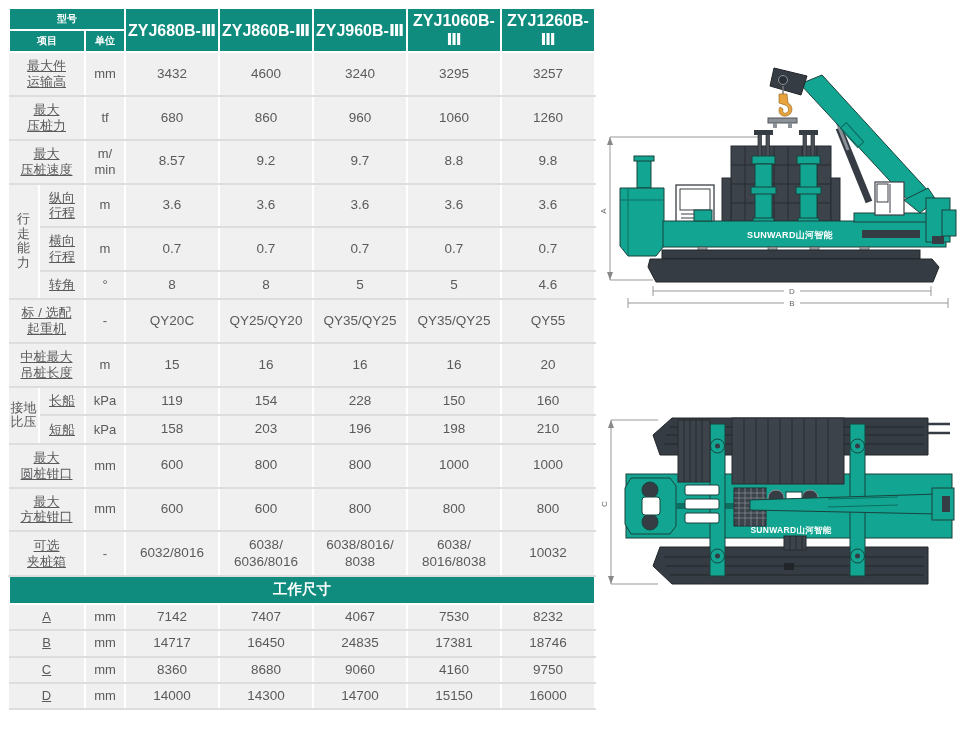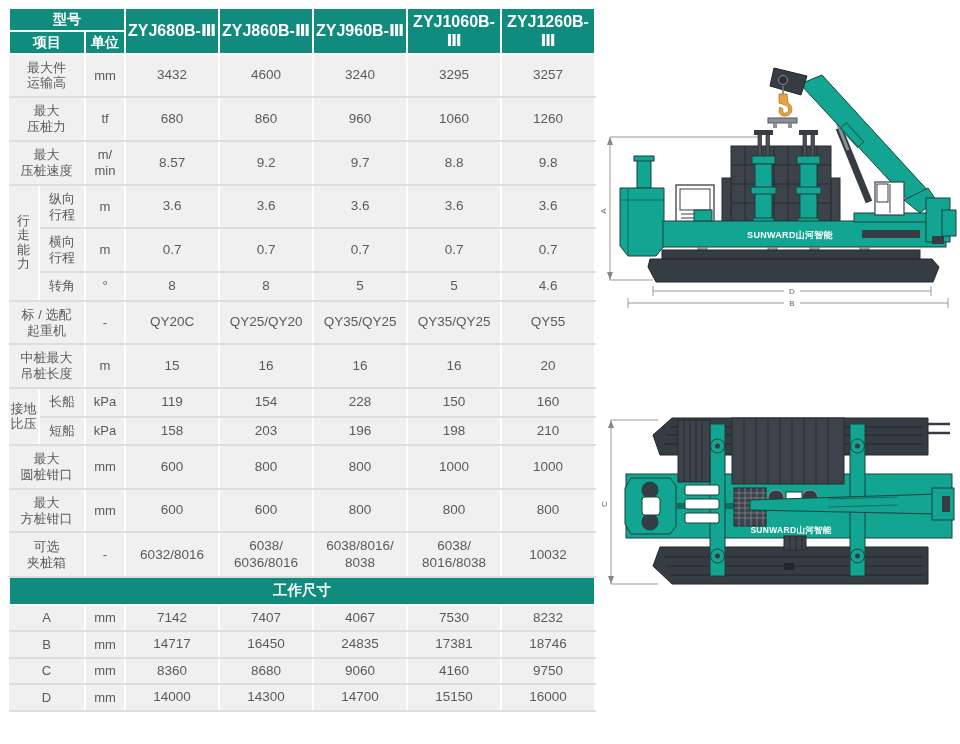--- a/index.html
+++ b/index.html
@@ -1,27 +1,27 @@
 <!DOCTYPE html>
 <html><head>
 <meta charset="utf-8">
 <style>
   html,body{margin:0;padding:0;width:960px;height:744px;background:#ffffff;overflow:hidden;
     font-family:"Liberation Sans","DejaVu Sans",sans-serif;}
   .page{position:relative;width:960px;height:744px;}
 
   
   .spec-table{position:absolute;left:8px;top:7px;width:582px;border-collapse:collapse;table-layout:fixed;}
-  .spec-table th{background:#0F8C7D;color:#ffffff;font-weight:bold;font-size:14px;
+  .spec-table th{background:#0F8C7D;color:#ffffff;font-weight:bold;font-size:10px;
     border:2px solid #ffffff;padding:2px 1px;text-align:center;vertical-align:middle;line-height:1.2;}
   .spec-table th.model-name{font-size:16px;letter-spacing:0;}
   .spec-table td{background:#F0F0F0;color:#5A5A5C;font-size:13.5px;text-align:center;
     vertical-align:middle;border-right:2px solid #ffffff;border-bottom:2px solid #DDDDDD;
     padding:5px 1px;line-height:1.22;white-space:pre-line;}
-  .spec-table td.lab{font-size:13px;}
+  .spec-table td.lab{font-size:13px;text-decoration:underline;}
   .spec-table td.grp{font-size:13px;line-height:1.12;padding:2px 0;}
   .spec-table td.unit{font-size:13px;}
   .spec-table th.section{font-size:14.5px;padding:4px 0;}
   .spec-table tr.dim td{padding:4px 1px;}
 
   
   .drawing{position:absolute;}
   #side-view{left:598px;top:60px;}
   #top-view{left:598px;top:406px;}
   svg text.dim{font-size:8px;fill:#666;font-family:"Liberation Sans",sans-serif;}

